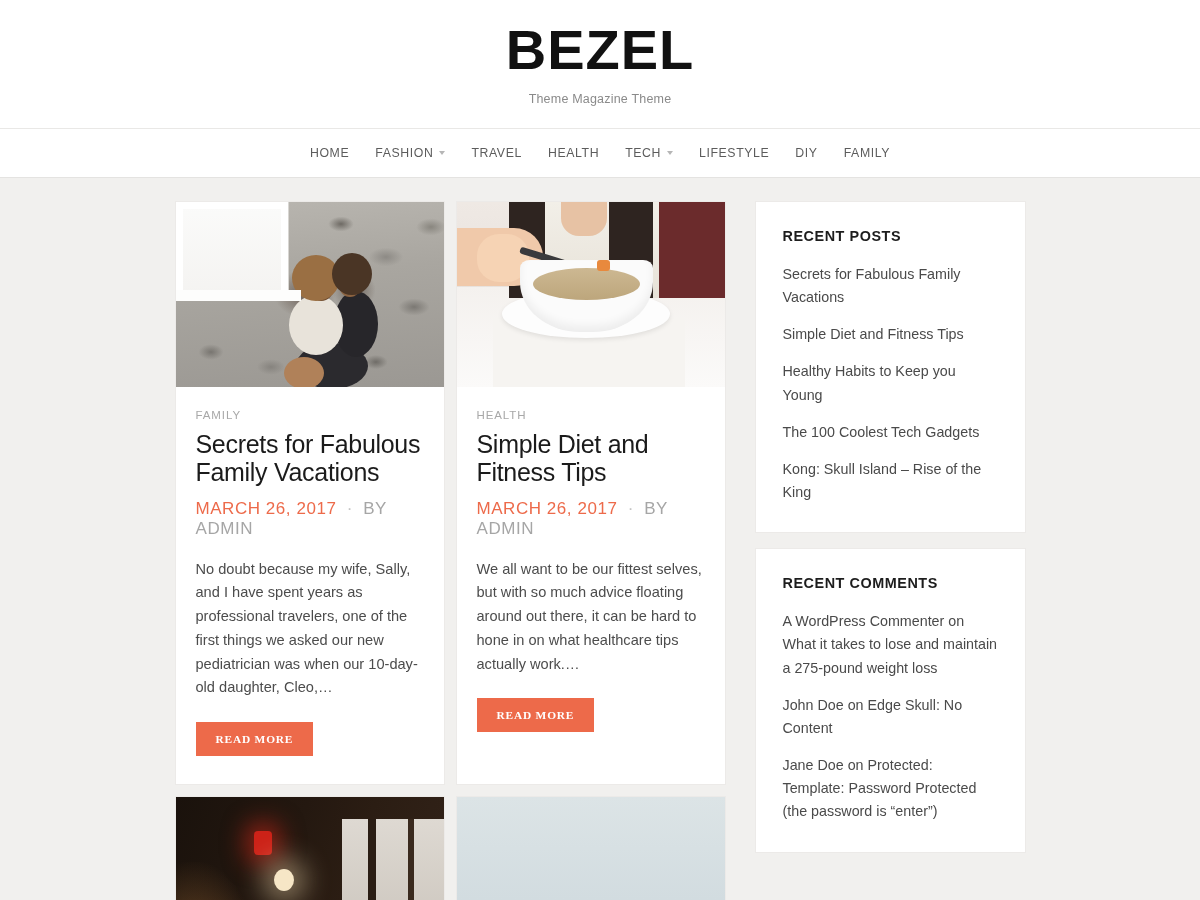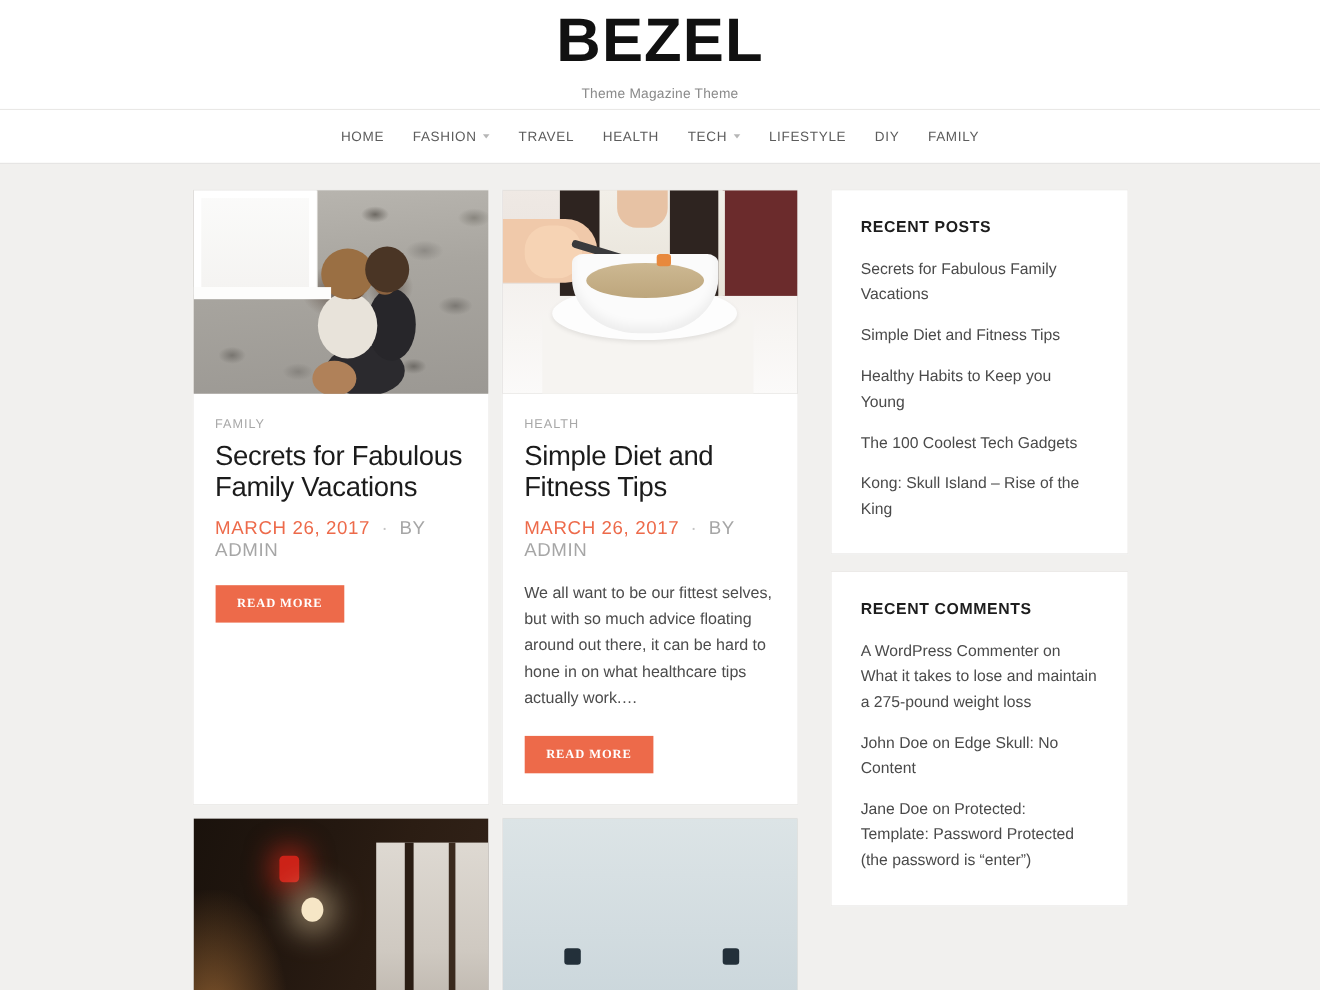--- a/index.html
+++ b/index.html
@@ -6,21 +6,21 @@
   html, body {
     width: 1200px; height: 900px;
     background: #f1f0ee;
     font-family: "Liberation Sans", sans-serif;
     overflow: hidden;
   }
 
   
   .site-header {
     background: #ffffff;
-    height: 100px;
+    height: 129px;
     display: flex; flex-direction: column;
     align-items: center; justify-content: center;
     border-bottom: 1px solid #e9e8e6;
   }
   .site-title {
     font-size: 56px;
     font-weight: 700;
     letter-spacing: 1px;
     color: #111111;
     line-height: 1;
@@ -297,20 +297,21 @@
           </div>
         </div>
         <div class="post-body">
           <div class="post-cat">FAMILY</div>
           <h2 class="post-title">Secrets for Fabulous Family Vacations</h2>
           <div class="post-meta">
             <span class="post-date">MARCH 26, 2017</span>
             <span class="meta-sep">·</span>
             <span class="post-author">BY ADMIN</span>
           </div>
+          <p class="post-excerpt">No doubt because my wife, Sally, and I have spent years as professional travelers, one of the first things we asked our new pediatrician was when our 10-day-old daughter, Cleo,…</p>
           <button class="read-more">READ MORE</button>
         </div>
       </article>
 
       <article class="post-card">
         <div class="post-thumb">
           <div class="img-soup">
             <div class="soup-bg-r"></div>
             <div class="soup-person"></div>
             <div class="soup-hair-l"></div>

